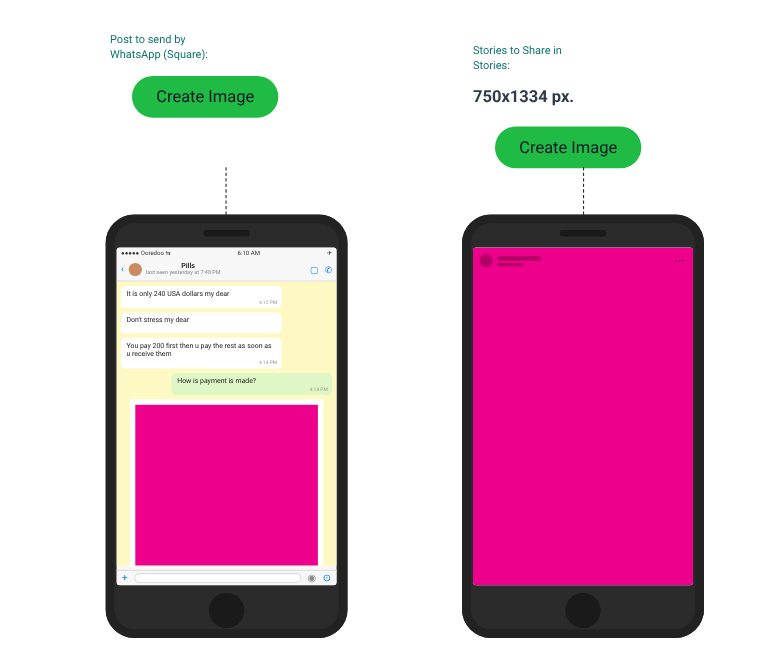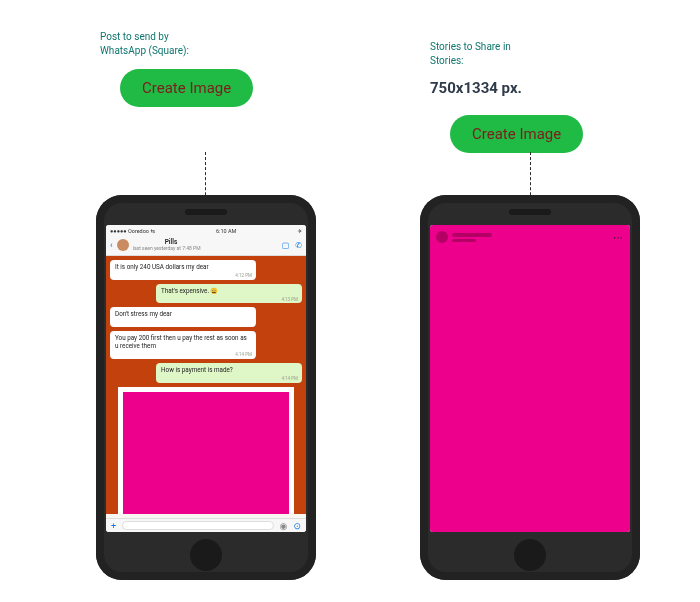--- a/index.html
+++ b/index.html
@@ -26,21 +26,21 @@
   }
   .dims {
     color: #2f3a4a;
     font-size: 15px;
     font-weight: 700;
     margin-bottom: 18px;
   }
   .cta {
     display: inline-block;
     background: #1fbb45;
-    color: #7f1d1d;
+    color: #0f172a;
     font-size: 15px;
     padding: 10px 22px;
     border-radius: 999px;
     cursor: pointer;
     margin-bottom: 60px;
     margin-left: 20px;
   }
 
   
   .phone {
@@ -88,21 +88,21 @@
     border-bottom:1px solid #ddd;
     padding:3px 4px;
     display:flex; align-items:center; gap:4px;
   }
   .chat-header .back { color:#097bed; font-size:9px; }
   .chat-header .avatar { width:12px; height:12px; border-radius:50%; background:#c98b5f; }
   .chat-header .grow { flex:1; line-height:1.1; }
   .chat-header .name { font-weight:600; font-size:6.5px; color:#222;padding-left:32px; }
   .chat-header .seen { font-size:5px; color:#888; }
   .chat-header .icons { display:flex; gap:6px; color:#097bed; font-size:8px; }
-  .chat-body { background:#c2410c; padding:4px; height: calc(100% - 11px - 24px - 14px); overflow:hidden; }
+  .chat-body { background:#fef9c3; padding:4px; height: calc(100% - 11px - 24px - 14px); overflow:hidden; }
   .bubble {
     max-width: 76%;
     background:#fff;
     border-radius:4px;
     padding:4px 5px 8px 5px;
     margin-bottom:4px;
     position:relative;
     font-size:6.3px; color:#222;
     line-height:1.25;
   }
@@ -185,24 +185,20 @@
       <span class="icons">
         <span>▢</span>
         <span>✆</span>
       </span>
     </div>
     <div class="chat-body">
       <div class="bubble">
         <span>It is only 240 USA dollars my dear</span>
         <span class="time">4:12 PM</span>
       </div>
-      <div class="bubble right">
-        <span>That's expensive. 😩</span>
-        <span class="time">4:13 PM</span>
-      </div>
       <div class="bubble">
         <span>Don't stress my dear</span>
       </div>
       <div class="bubble">
         <span>You pay 200 first then u pay the rest as soon as u receive them</span>
         <span class="time">4:14 PM</span>
       </div>
       <div class="bubble right">
         <span>How is payment is made?</span>
         <span class="time">4:14 PM</span>

